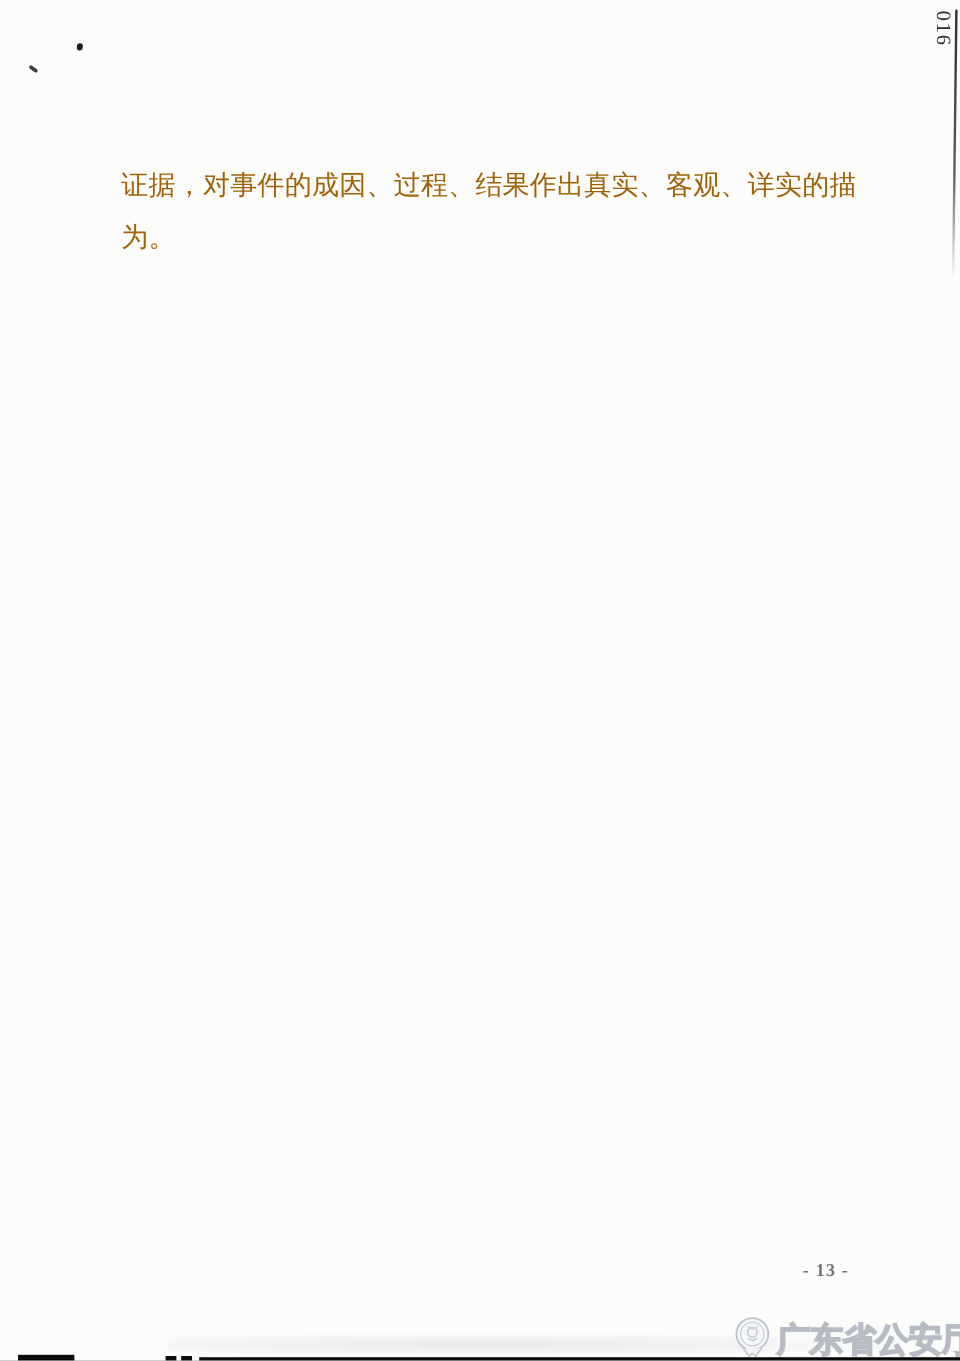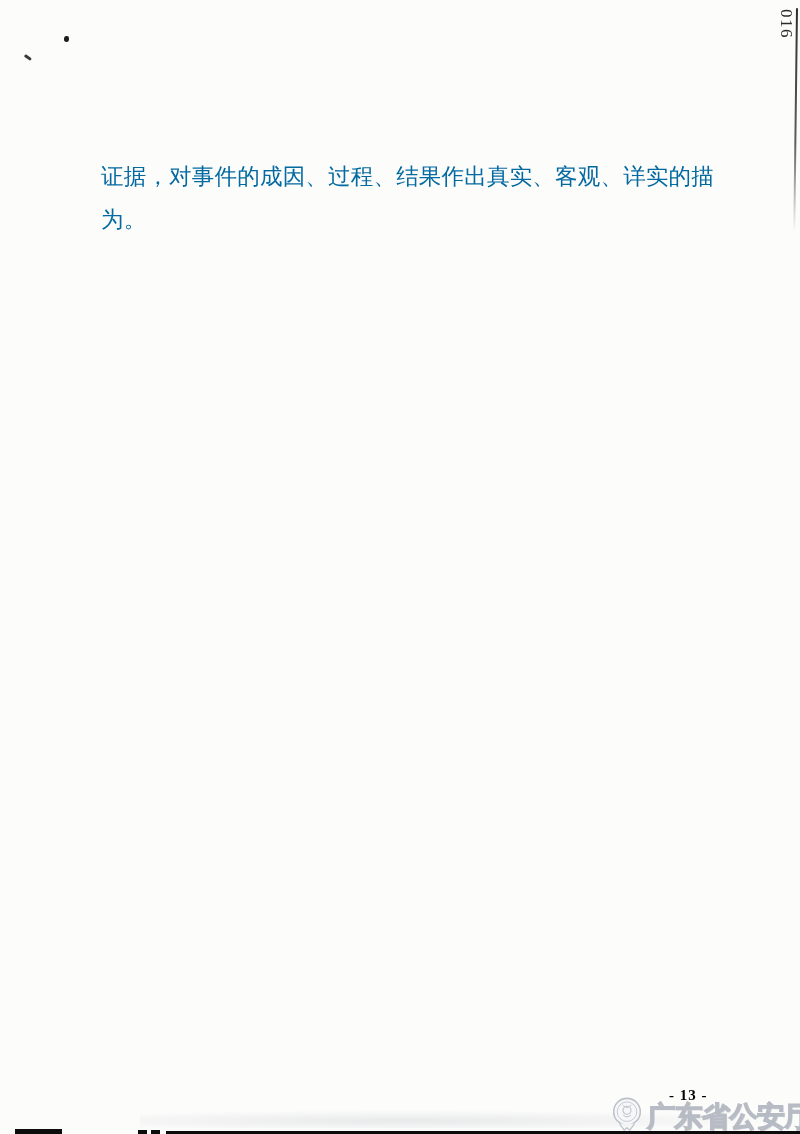--- a/index.html
+++ b/index.html
@@ -44,23 +44,23 @@
     position:absolute;
     left:24px;top:56px;
     width:8px;height:2.5px;
     background:#3a3a3a;
     transform:rotate(35deg);
     border-radius:2px;
   }
   
   .body-text{
     position:absolute;
-    left:101px;top:156px;
+    left:101px;top:134px;
     width:613px;
-    color:#0369a1;
+    color:#a16207;
     font-size:22.5px;
     line-height:42.5px;
     letter-spacing:0.2px;
   }
   .body-text .line{
     text-align:justify;
     text-align-last:justify;
     text-justify:inter-character;
     height:42.5px;
     white-space:nowrap;
@@ -70,23 +70,22 @@
     text-align-last:left;
   }
   
   .page-number{
     position:absolute;
     left:669px;top:1051px;
     font-family:"Liberation Serif","DejaVu Serif",serif;
     font-weight:bold;
     font-size:15px;
     letter-spacing:1px;
-    color:#000000;
+    color:#737373;
     white-space:nowrap;
-    margin-top:36px;
   }
   
   .watermark{
     position:absolute;
     left:610px;top:1096px;
     display:flex;
     align-items:flex-start;
     gap:3px;
   }
   .watermark .badge{flex:0 0 auto;}

